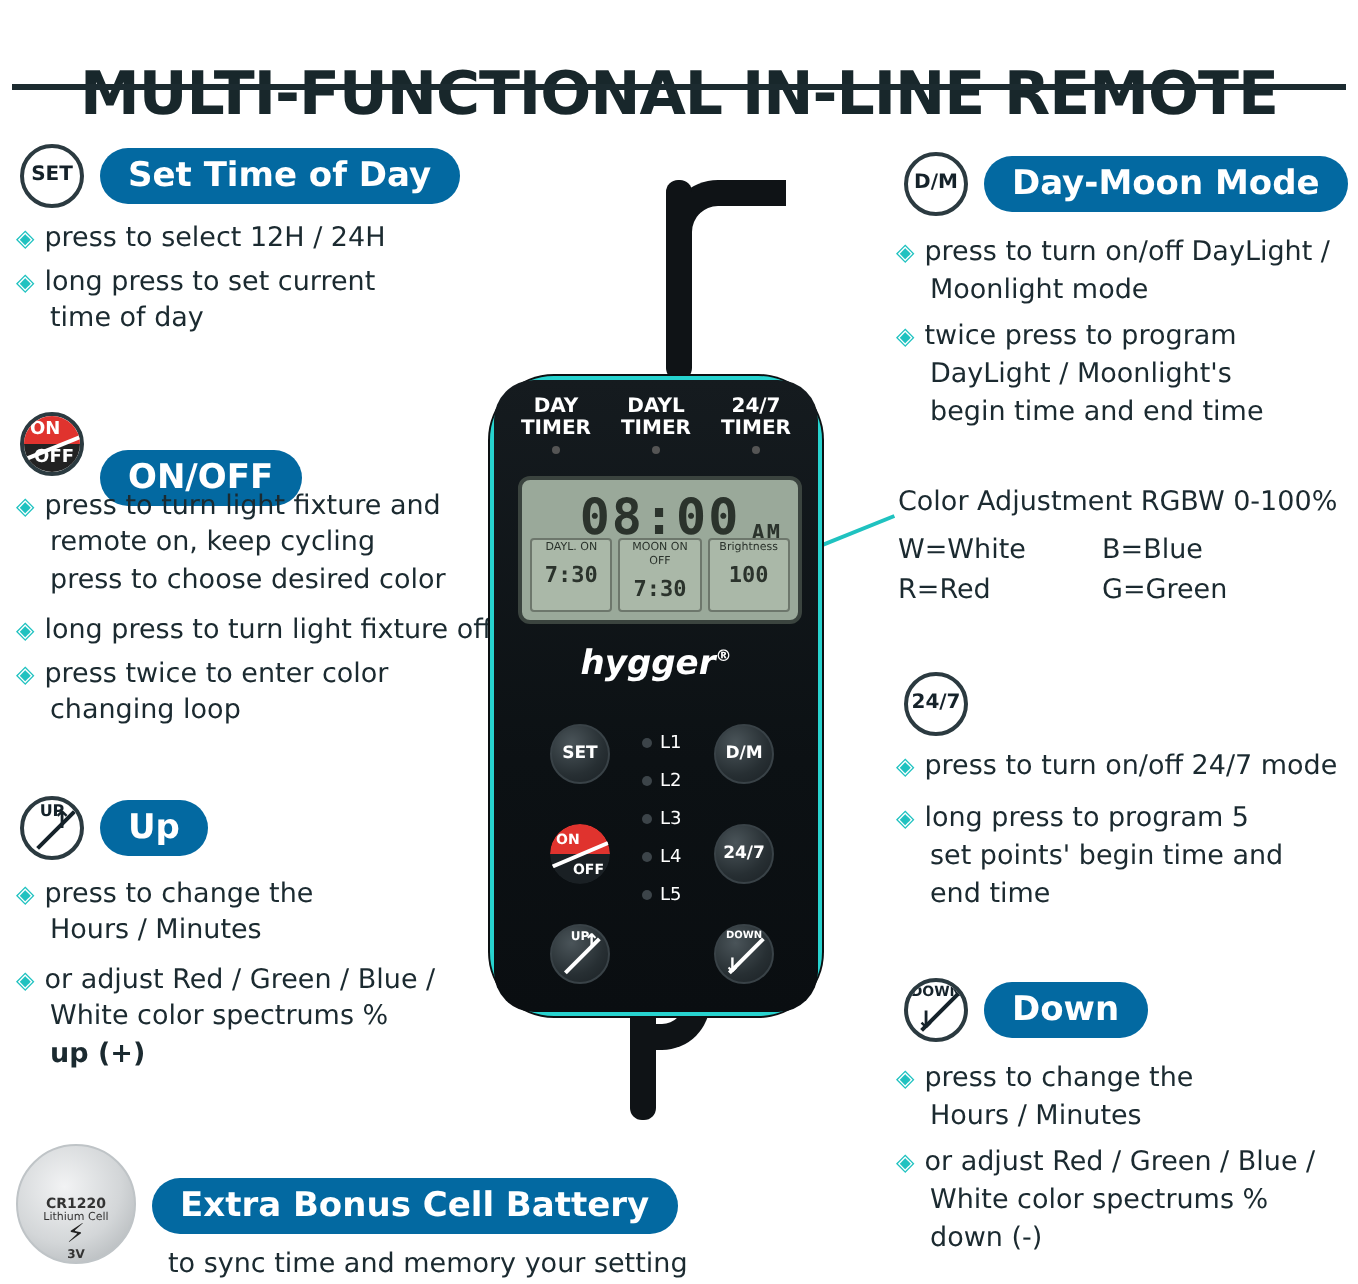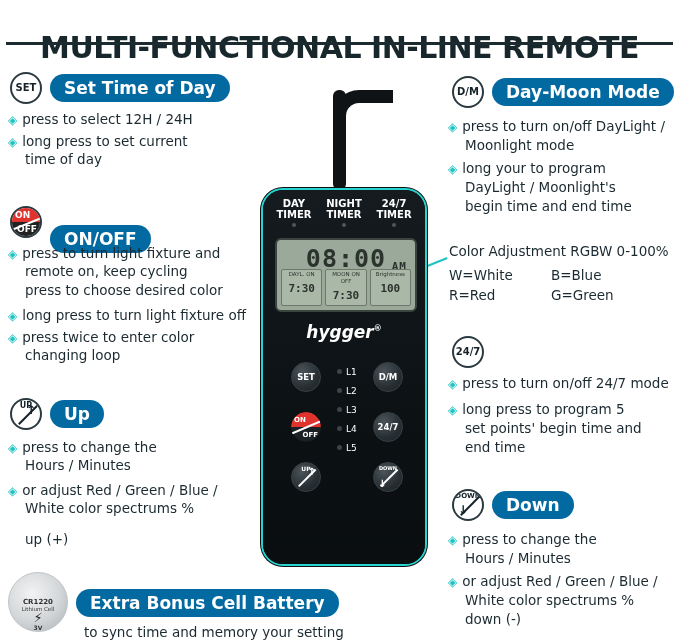--- a/index.html
+++ b/index.html
@@ -121,24 +121,24 @@
     position: absolute; left: 70px; top: 410px; width: 13px; height: 60px;
     background: #0f1316; border-radius: 6px;
   }
   .cable-bot2 {
     position: absolute; left: 70px; top: 405px; width: 40px; height: 30px;
     border-right: 13px solid #0f1316;
     border-bottom: 13px solid #0f1316;
     border-bottom-right-radius: 24px;
   }
   .body {
-    position: absolute; left: 16px; top: 98px; width: 166px; height: 378px;
+    position: absolute; left: 0; top: 98px; width: 166px; height: 320px;
     background: #101518;
     border: 2px solid #27d3cf;
-    border-radius: 22px;
+    border-radius: 32px;
     box-shadow: 0 0 0 1px #0c1012;
   }
   .body-inner {
     position: absolute; left: 0; top: 0; right: 0; bottom: 0;
     border-radius: 20px;
     background: linear-gradient(180deg,#151b1f 0%, #0c1114 60%, #0a0e11 100%);
   }
 
   
   .timer-row {
@@ -321,21 +321,21 @@
     <span>Up</span>
   </div>
   <div class="bullet" style="left:8px; top:438px;">
     <span class="dia">◈</span><span>press to change the</span>
   </div>
   <div class="plain" style="left:25px; top:456px;">Hours / Minutes</div>
   <div class="bullet" style="left:8px; top:481px;">
     <span class="dia">◈</span><span>or adjust Red / Green / Blue /</span>
   </div>
   <div class="plain" style="left:25px; top:499px;">White color spectrums %</div>
-  <div class="plain" style="left:25px; top:530px;">up (+)</div>
+  <div class="plain" style="left:25px; top:518px;font-weight:bold;">up (+)</div>
 
   <div class="battery">
     <div class="t1">CR1220</div>
     <div class="t2">Lithium Cell</div>
     <div class="bolt">⚡</div>
     <div class="t3">3V</div>
   </div>
   <div class="pill" style="left:76px; top:589px;">
     <span>Extra Bonus Cell Battery</span>
   </div>
@@ -345,21 +345,21 @@
     <span class="bsmall">D/M</span>
   </div>
   <div class="pill" style="left:492px; top:78px;">
     <span>Day-Moon Mode</span>
   </div>
   <div class="bullet" style="left:448px; top:117px;">
     <span class="dia">◈</span><span>press to turn on/off DayLight /</span>
   </div>
   <div class="plain" style="left:465px; top:136px;">Moonlight mode</div>
   <div class="bullet" style="left:448px; top:159px;">
-    <span class="dia">◈</span><span>long your to program</span>
+    <span class="dia">◈</span><span>twice press to program</span>
   </div>
   <div class="plain" style="left:465px; top:197px;">begin time and end time</div>
   <div class="plain" style="left:465px; top:178px;">DayLight / Moonlight's</div>
 
   <div class="leader" style="left:410px; top:272px; width:40px; height:1.5px; transform:rotate(-22deg); transform-origin:left center;"></div>
   <div class="cadj-title" style="left:449px; top:243px;">Color Adjustment RGBW 0-100%</div>
   <div class="plain" style="left:449px; top:266px;">W=White</div>
   <div class="plain" style="left:551px; top:266px;">B=Blue</div>
   <div class="plain" style="left:449px; top:286px;">R=Red</div>
   <div class="plain" style="left:551px; top:286px;">G=Green</div>
@@ -403,21 +403,21 @@
     <div class="body">
       <div class="body-inner"></div>
 
       <div class="timer-row">
         <div>
           <span>DAY</span><br>
           <span>TIMER</span>
           <div class="dot"></div>
         </div>
         <div>
-          <span>NIGHT</span><br>
+          <span>DAYL</span><br>
           <span>TIMER</span>
           <div class="dot"></div>
         </div>
         <div>
           <span>24/7</span><br>
           <span>TIMER</span>
           <div class="dot"></div>
         </div>
       </div>
 

